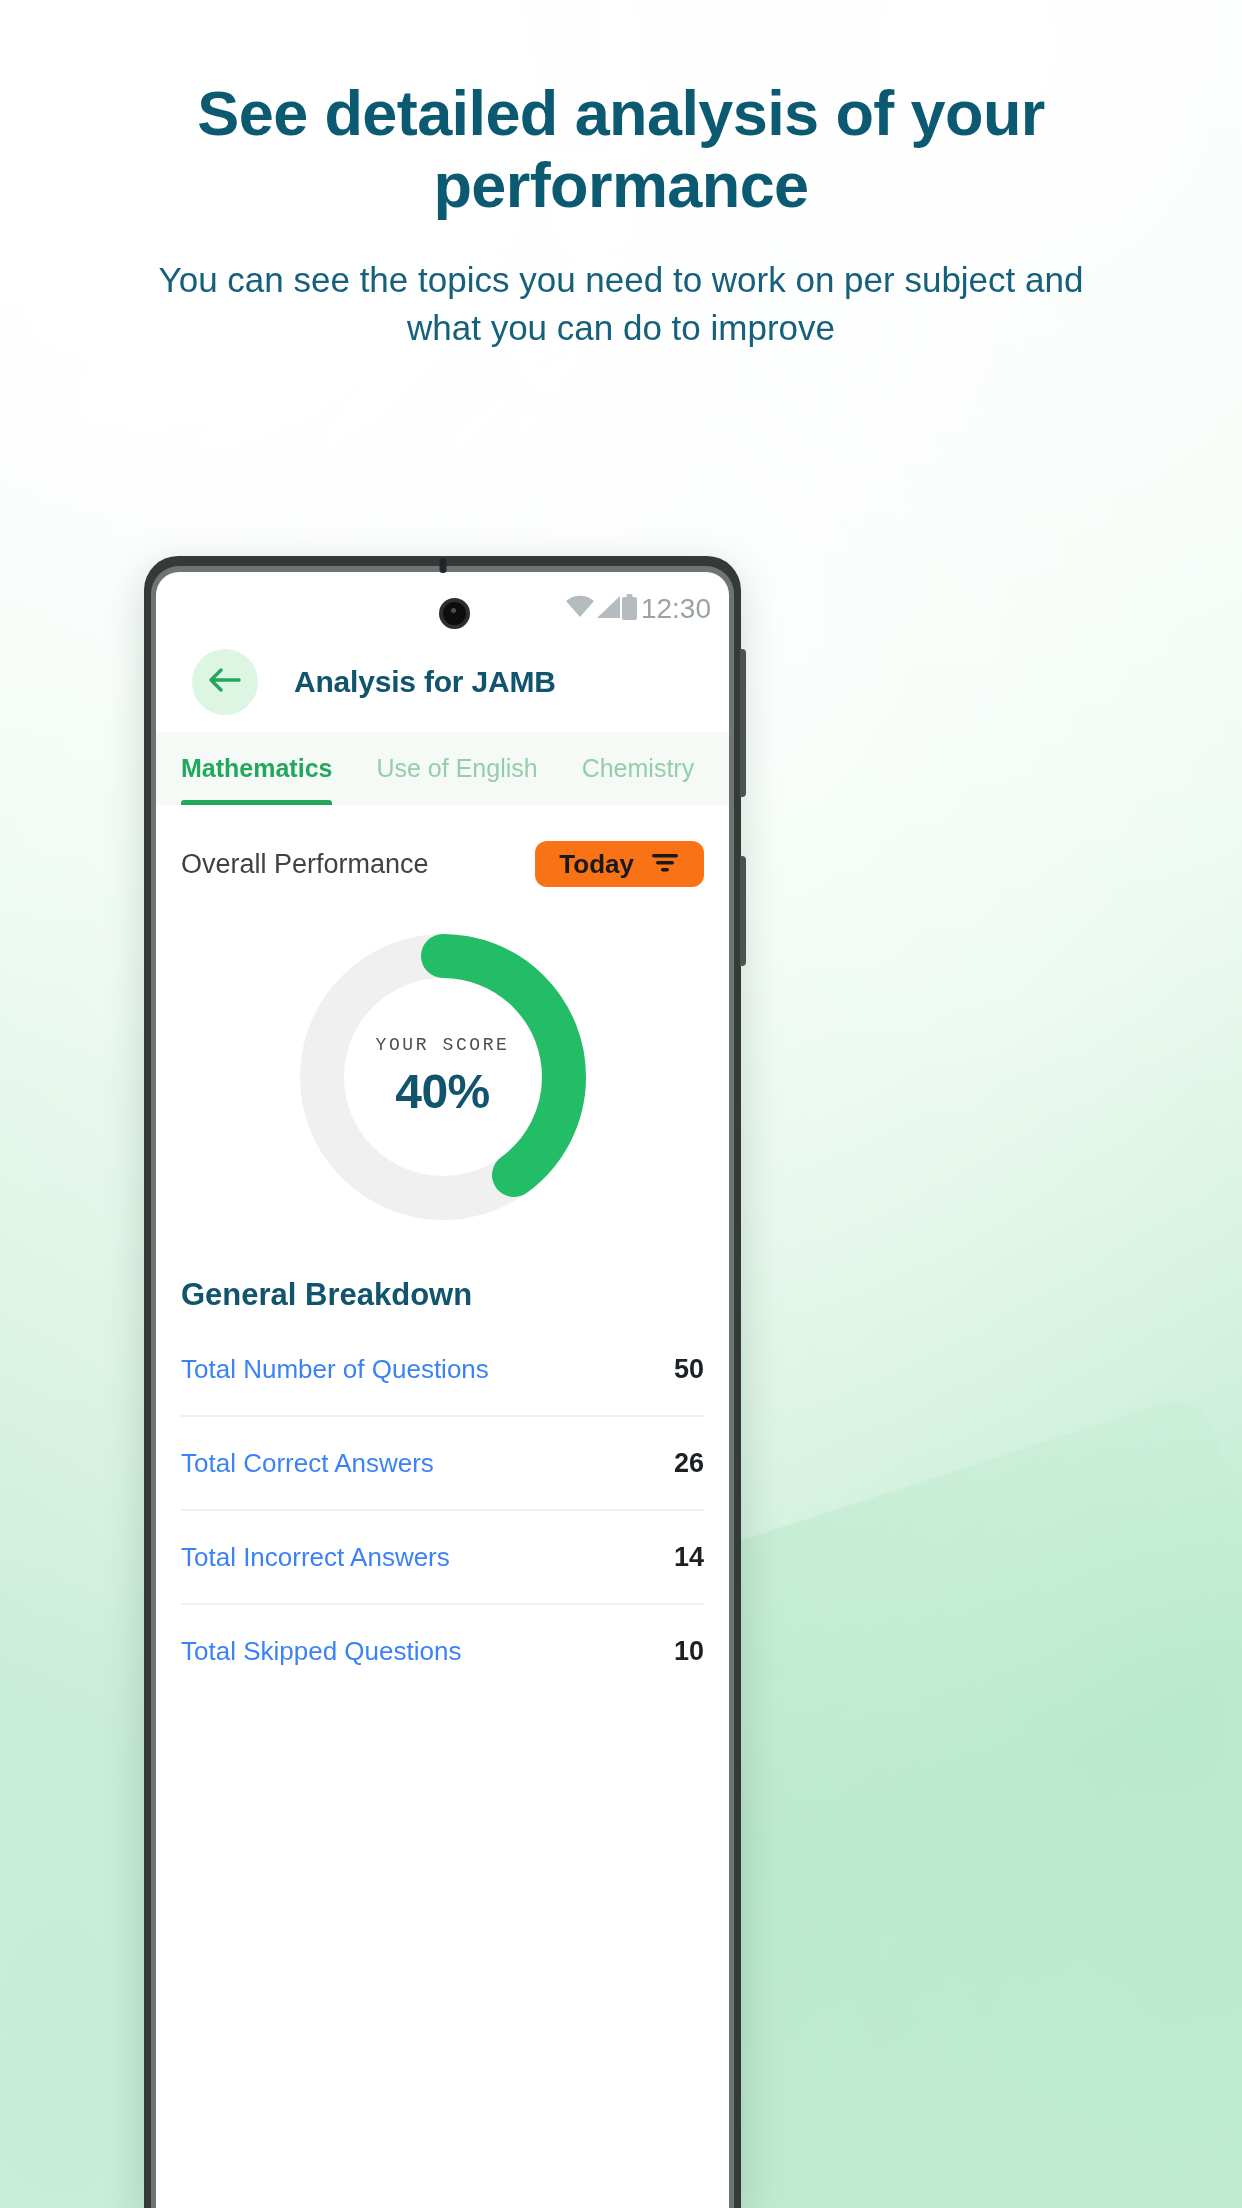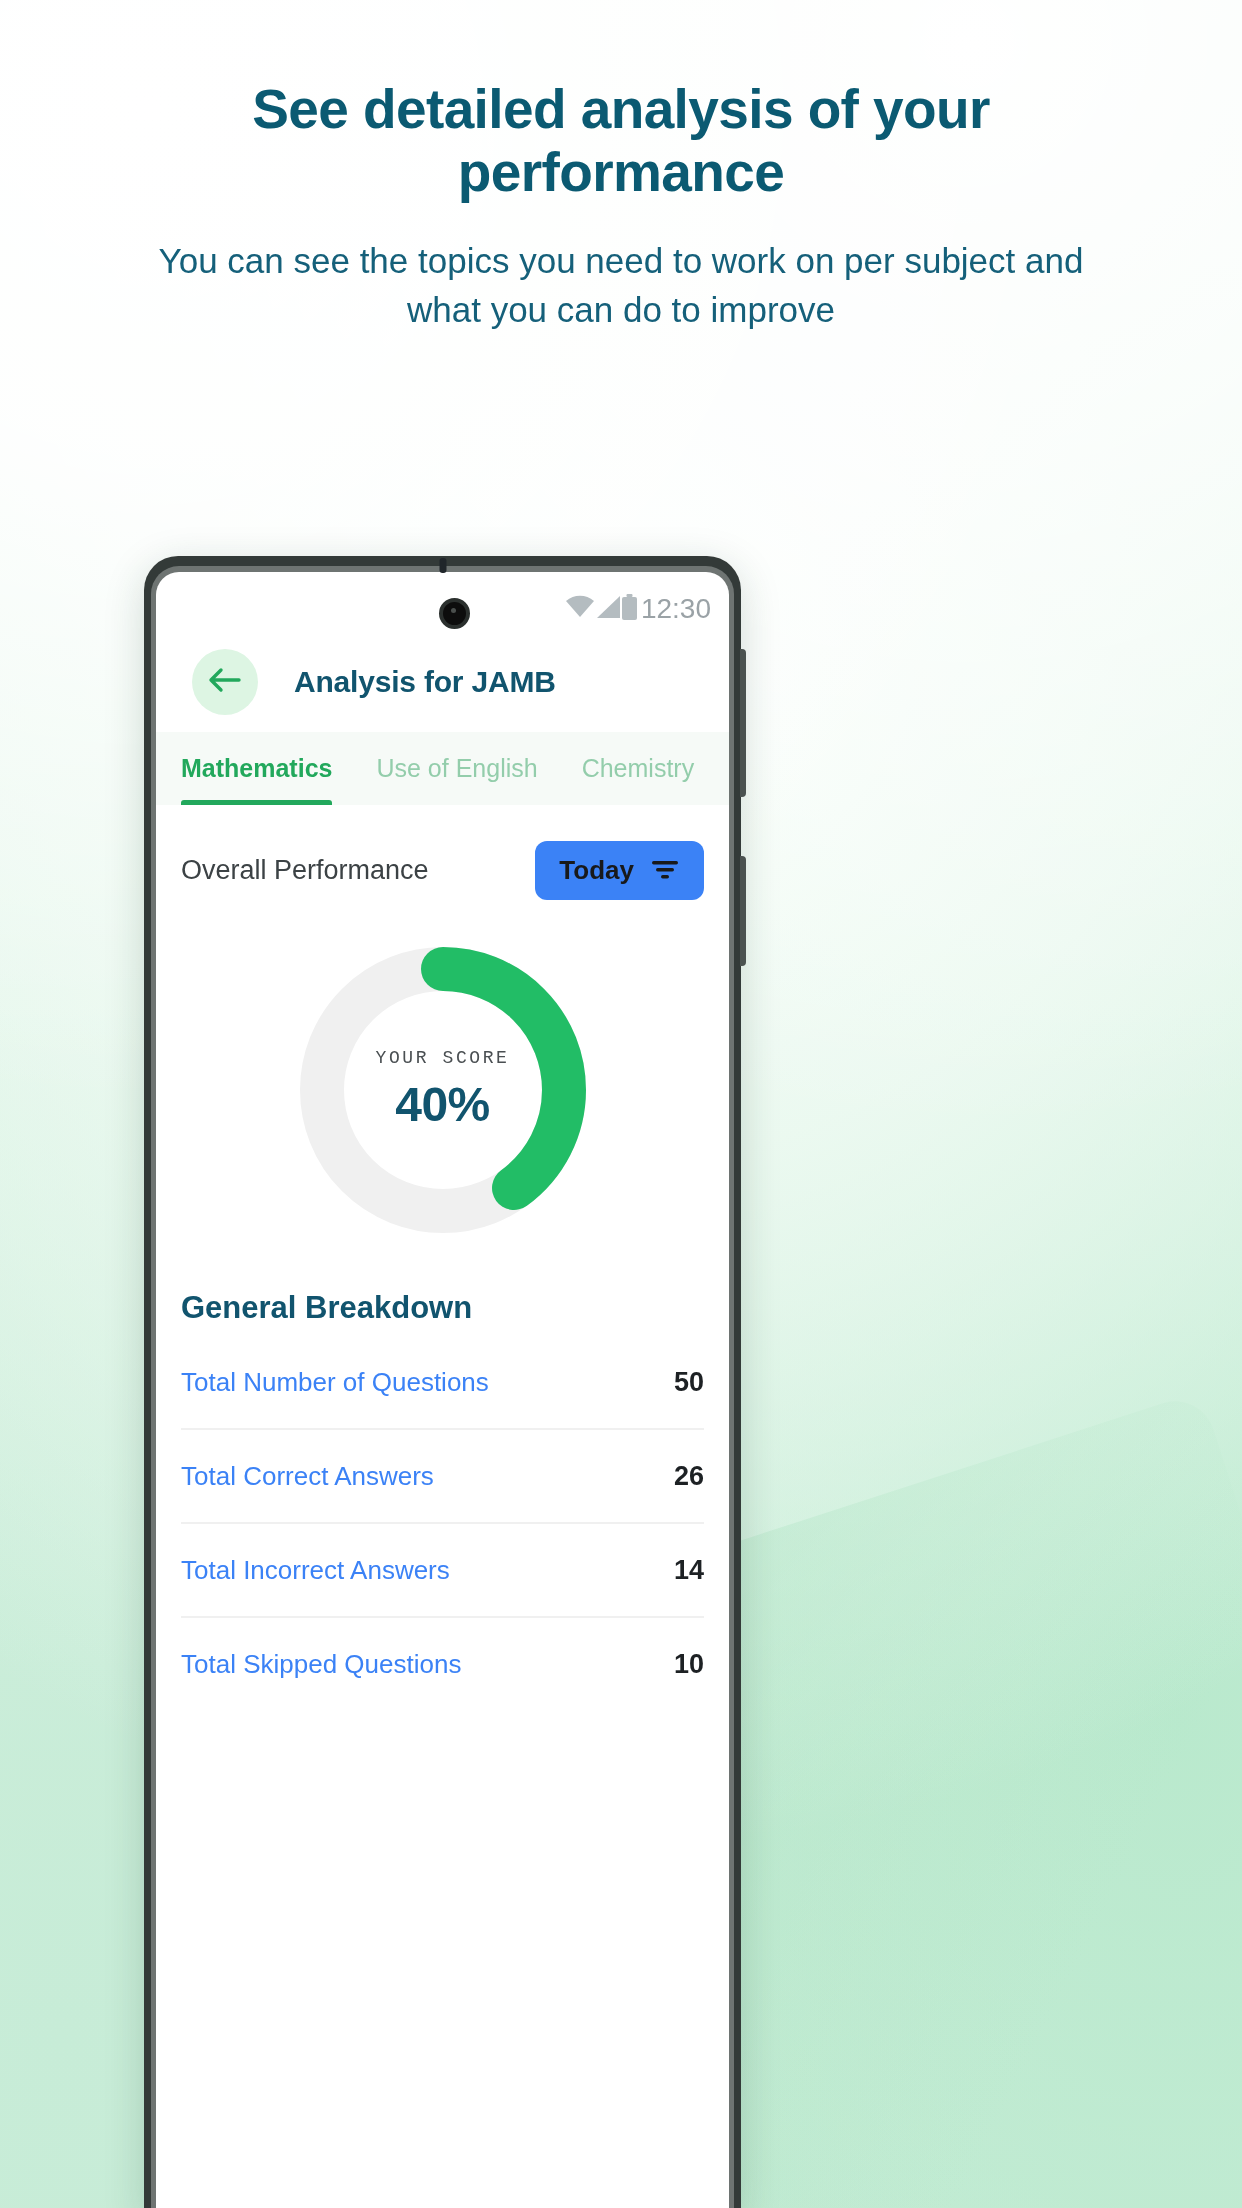--- a/index.html
+++ b/index.html
@@ -42,21 +42,21 @@
   #promo {
     position: absolute;
     top: 78px;
     left: 0;
     width: 100%;
     text-align: center;
     z-index: 4;
   }
   #promo-title {
     font-family: "Liberation Sans", sans-serif;
-    font-size: 55px;
+    font-size: 63px;
     line-height: 1.14;
     font-weight: bold;
     color: #0b5a72;
     letter-spacing: -0.6px;
     margin: 0 120px;
   }
   #promo-sub {
     font-family: "Liberation Sans", sans-serif;
     font-size: 35px;
     line-height: 1.38;
@@ -259,23 +259,23 @@
     display: flex;
     align-items: center;
     justify-content: space-between;
     padding: 36px 25px 0 25px;
   }
   #perf-label {
     font-size: 27px;
     color: #3c4245;
   }
   #today-pill {
-    background: #3b82f6;
+    background: #f97316;
     border-radius: 12px;
-    height: 59px;
+    height: 46px;
     display: flex;
     align-items: center;
     gap: 16px;
     padding: 0 24px;
   }
   #today-label {
     font-size: 26px;
     font-weight: bold;
     color: #18191a;
   }

